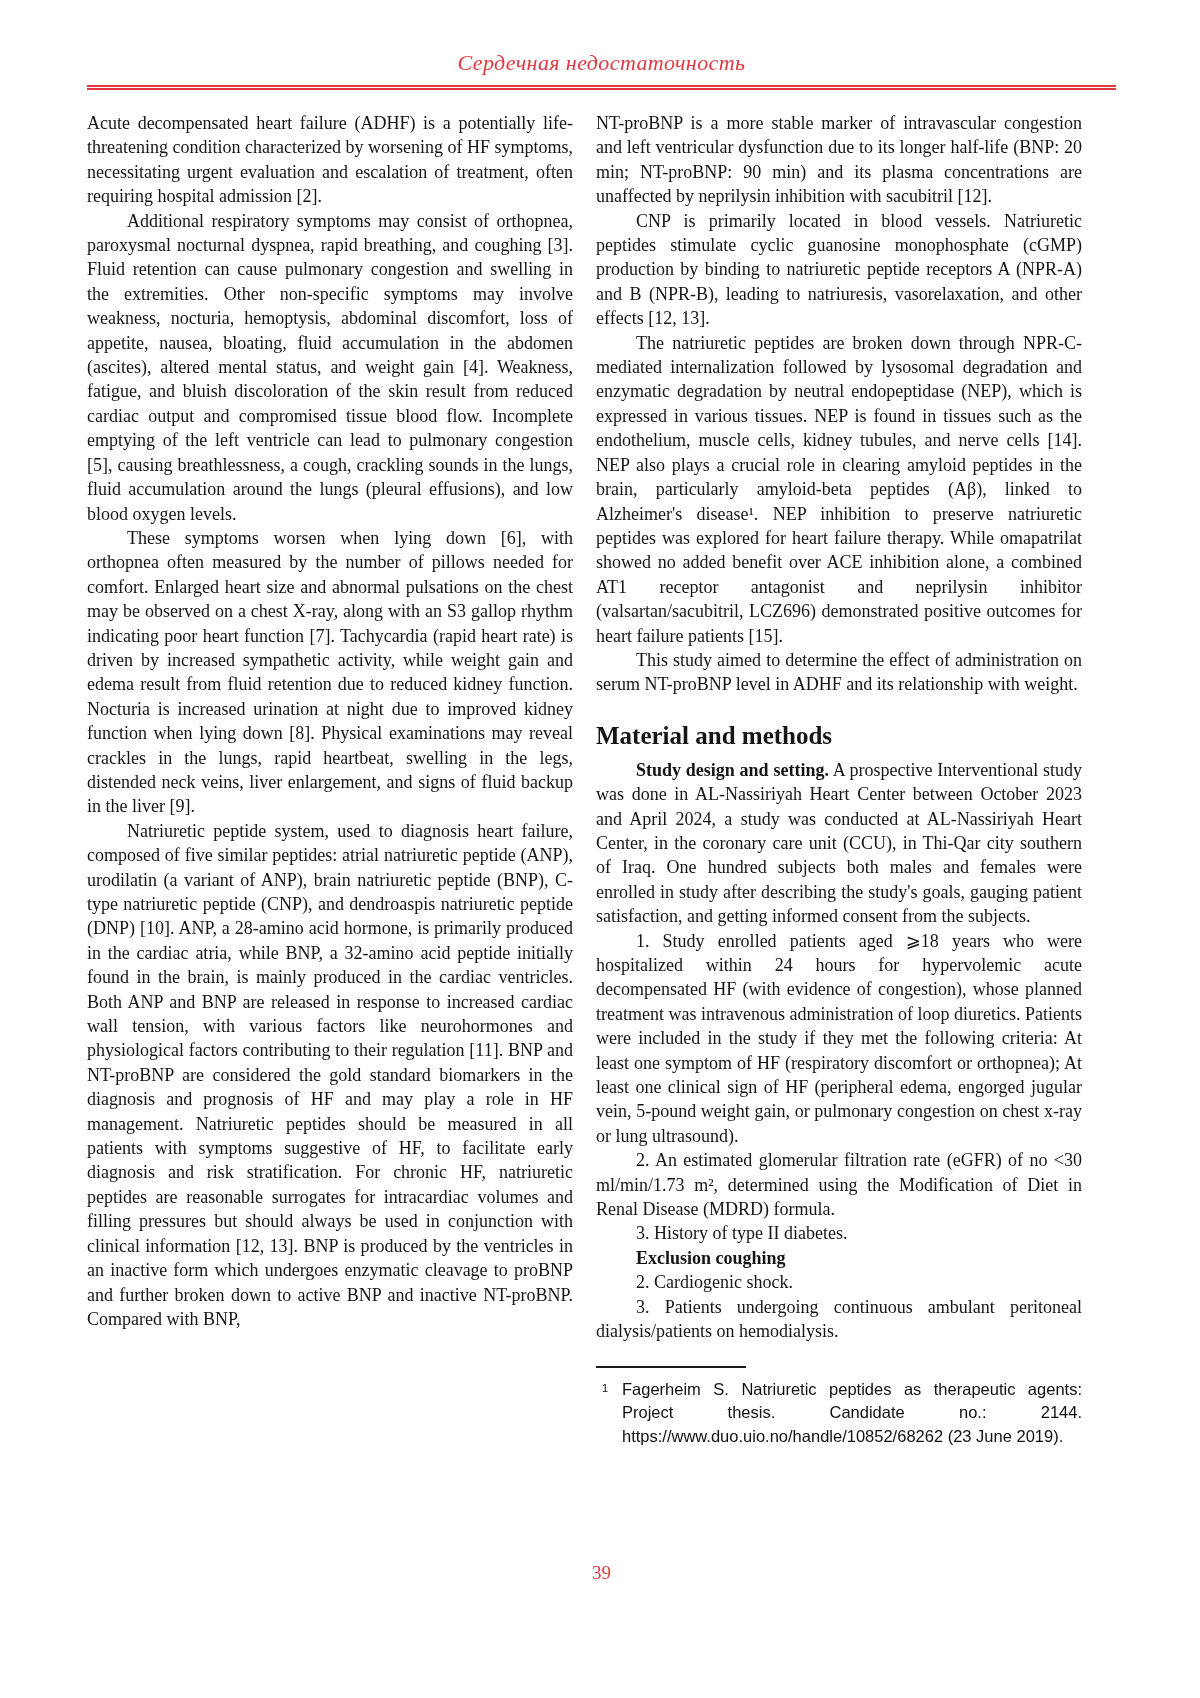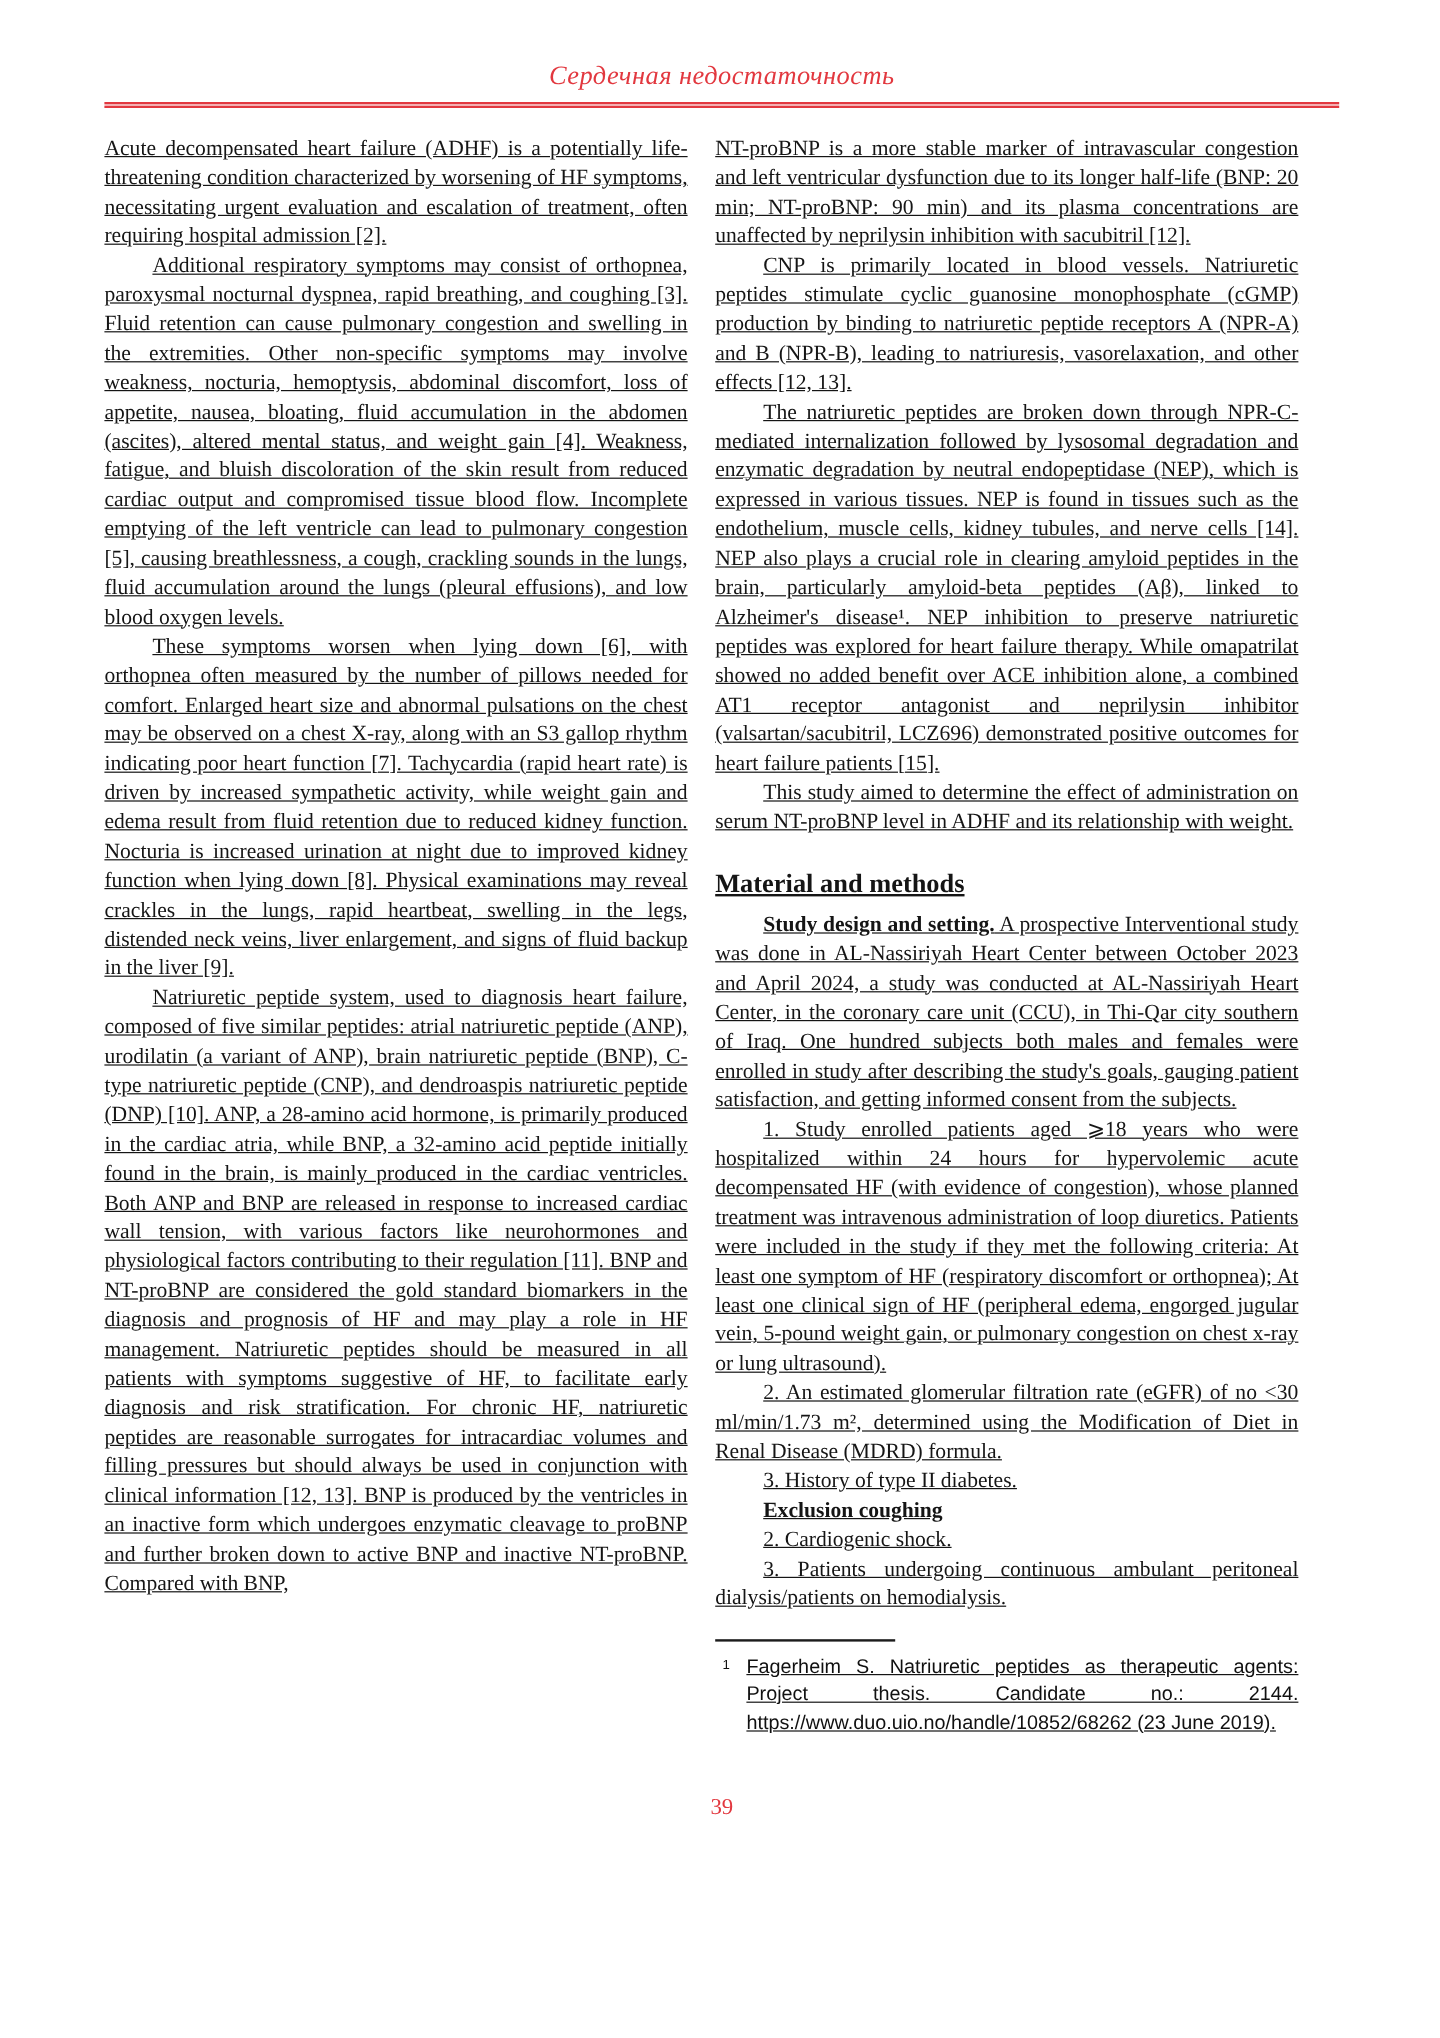--- a/index.html
+++ b/index.html
@@ -30,28 +30,27 @@
     display:flex;
     gap:23px;
     margin-top:21px;
   }
   .col {
     width:486px;
     flex:0 0 486px;
     font-size:18px;
     line-height:24.4px;
     text-align:justify;
-    text-decoration:underline;
   }
   .col p { margin:0; text-indent:40px; }
   .col p.no-indent { text-indent:0; }
   .bold { font-weight:bold; }
   .section-heading {
     font-weight:bold;
-    font-size:22px;
+    font-size:25px;
     line-height:26px;
     margin:26px 0 9px 0;
     text-indent:0;
     text-align:left;
   }
   .criteria-heading {
     font-weight:bold;
     text-indent:40px;
     text-align:left;
   }
@@ -68,21 +67,21 @@
     border-top:2px solid #1c1c1c;
     margin:0 0 10px 0;
   }
   .footnote-body { position:relative; padding-left:26px; }
   .footnote-marker {
     position:absolute; left:6px; top:-1px;
     font-size:11px;
   }
   .page-number {
     position:absolute;
-    left:87px; top:1496px;
+    left:87px; top:1562px;
     width:1029px;
     text-align:center;
     font-size:19px;
     color:var(--accent, #e2383f);
   }
 </style>
 </head>
 <body>
 
 <div class="page">

